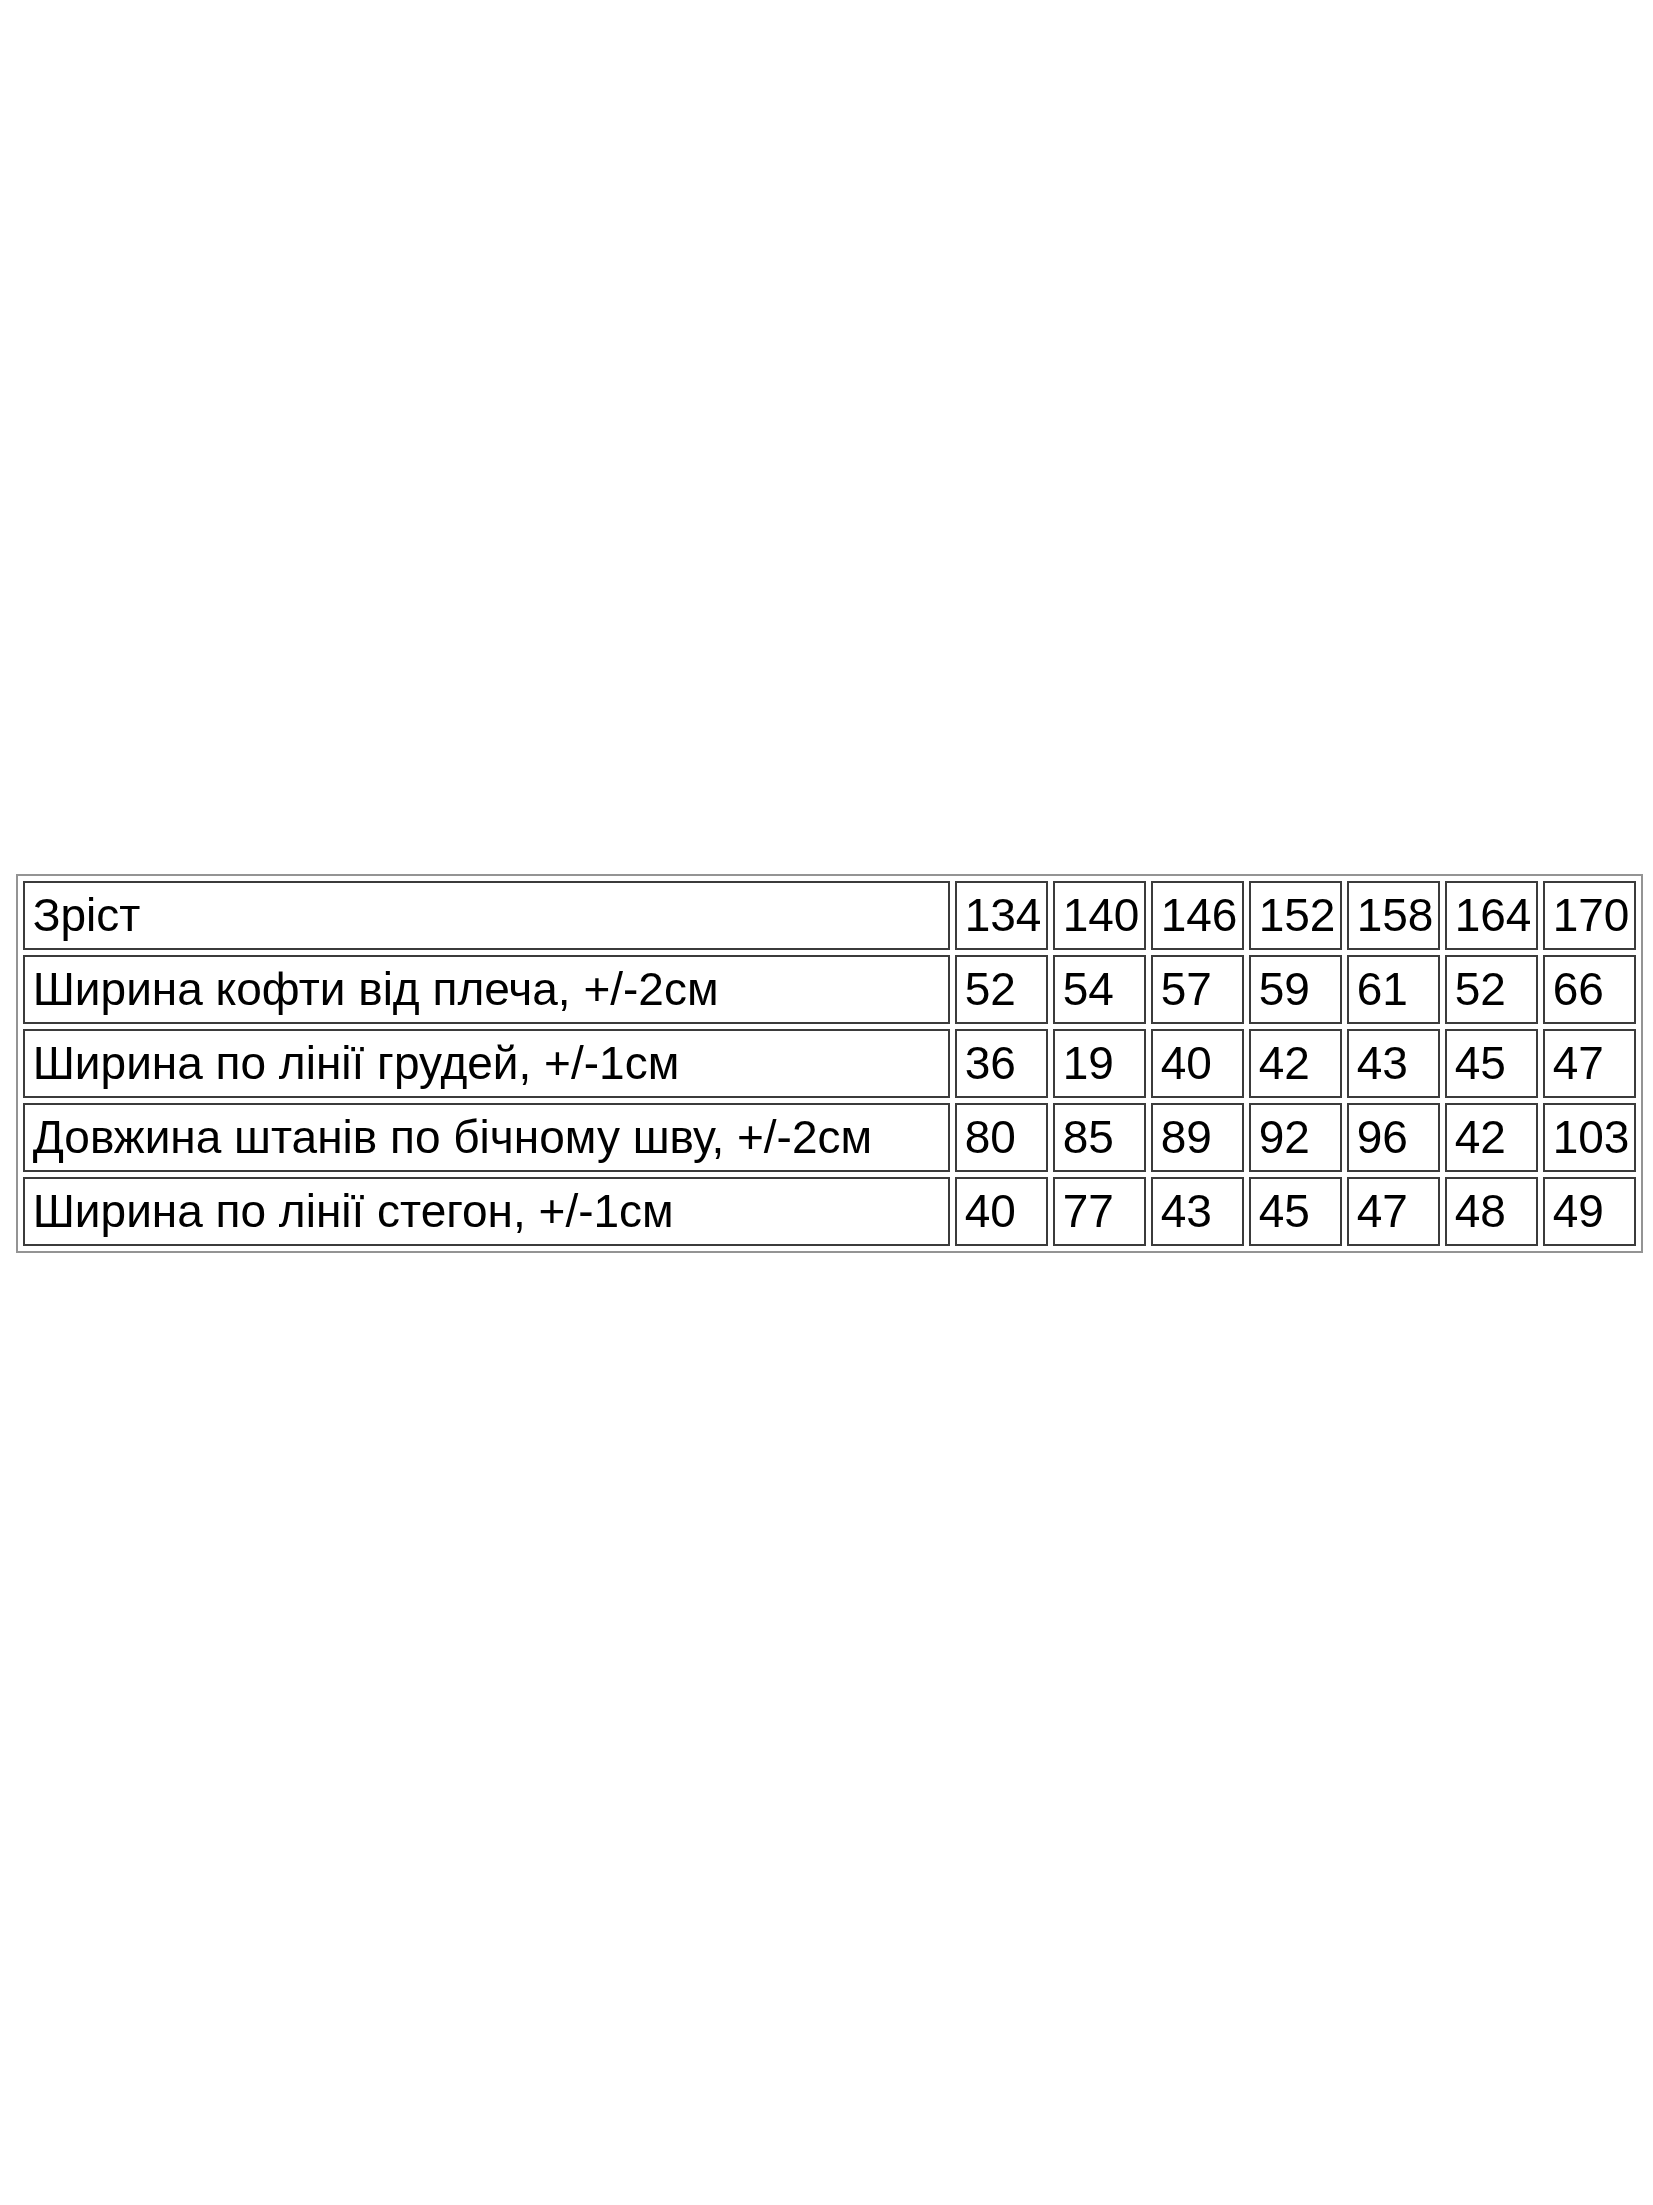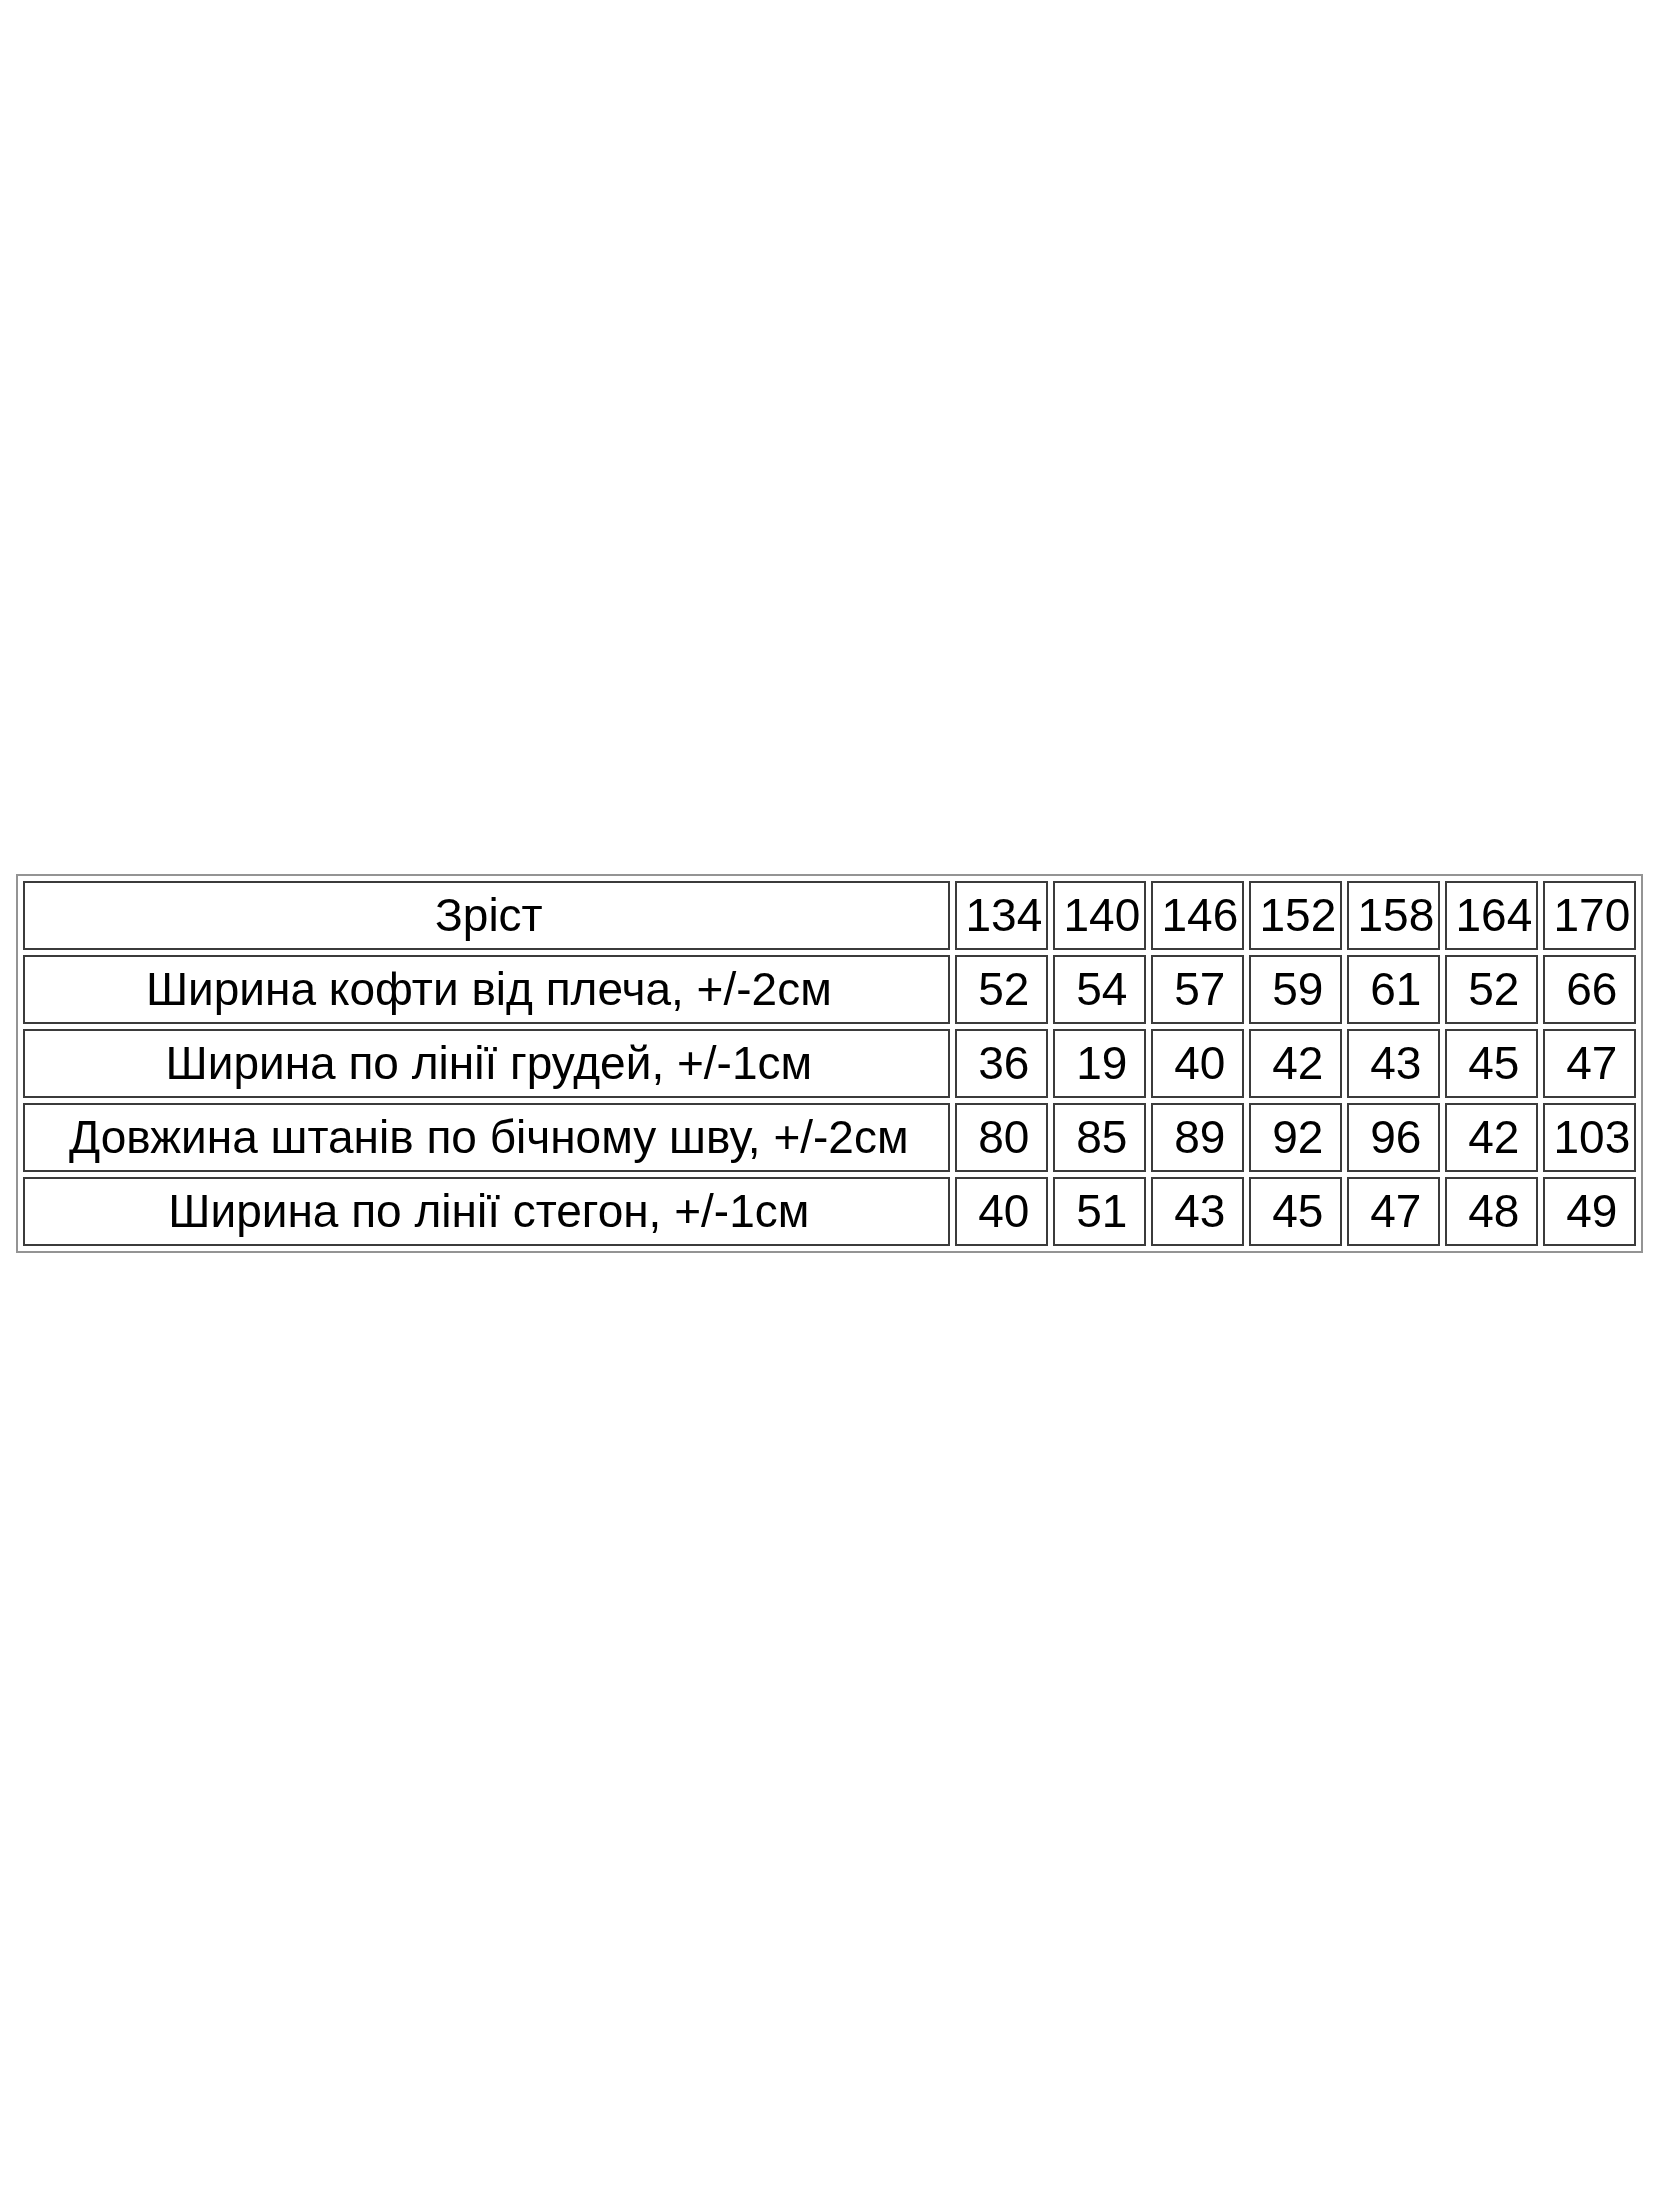--- a/index.html
+++ b/index.html
@@ -25,21 +25,21 @@
     border-spacing: 5.7px;
     border: 2.5px solid #949494;
     background: #ffffff;
   }
   table.size-table td {
     box-sizing: border-box;
     border: 2.5px solid #3b3b3b;
     height: 69px;
     padding: 0 3.3px 0 7.4px;
     vertical-align: middle;
-    text-align: center;
+    text-align: left;
     font-size: 46px;
     line-height: 1.1;
     white-space: nowrap;
     overflow: hidden;
     background: #ffffff;
     color: #000000;
   }
   col.num-col { width: 93px; }
 </style>
 </head>
@@ -94,21 +94,21 @@
         <td>85</td>
         <td>89</td>
         <td>92</td>
         <td>96</td>
         <td>42</td>
         <td>103</td>
       </tr>
       <tr>
         <td>Ширина по лінії стегон, +/-1см</td>
         <td>40</td>
-        <td>51</td>
+        <td>77</td>
         <td>43</td>
         <td>45</td>
         <td>47</td>
         <td>48</td>
         <td>49</td>
       </tr>
     </tbody>
   </table>
 </div>
 

